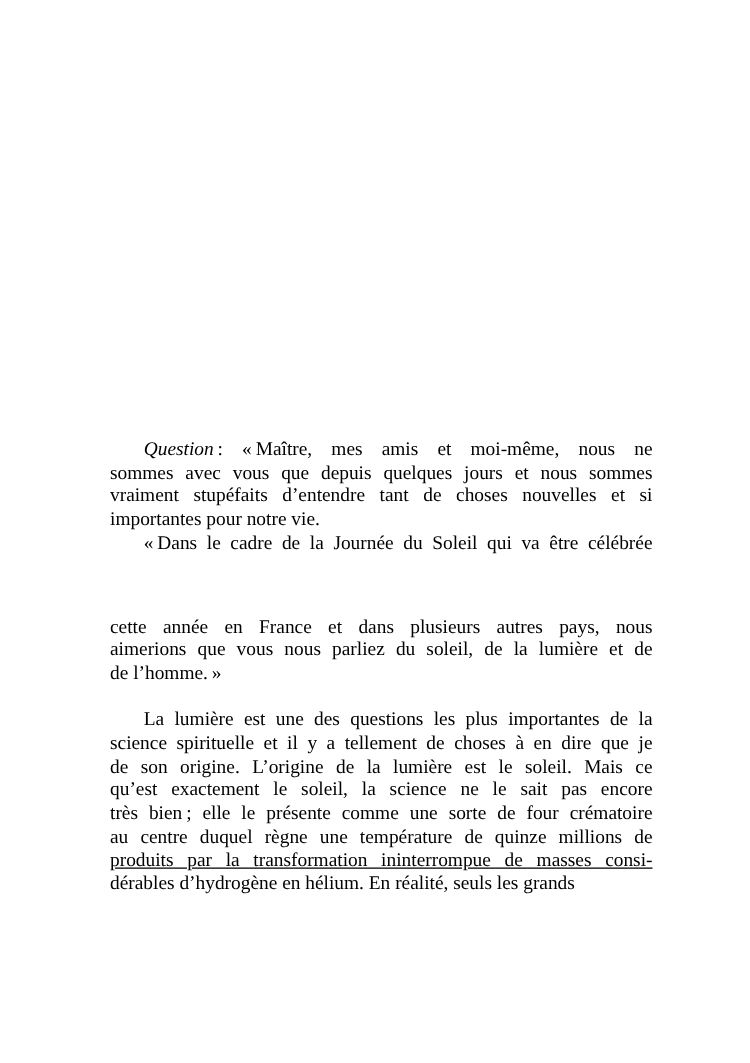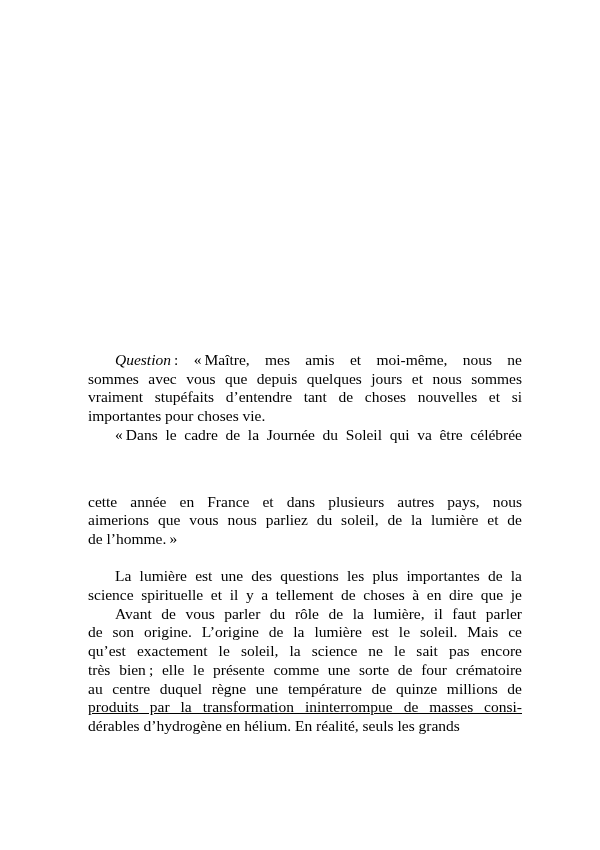--- a/index.html
+++ b/index.html
@@ -30,34 +30,33 @@
   .it { font-style: italic; }
 </style>
 </head>
 <body>
 
 <div class="page-text">
     <div class="para">
       <div class="line indent" style="word-spacing: 11.4397px;"><span class="it">Question</span><span> : « Maître, mes amis et moi-même, nous ne</span></div>
       <div class="line" style="word-spacing: 5.60243px;"><span>sommes avec vous que depuis quelques jours et nous sommes</span></div>
       <div class="line" style="word-spacing: 7.76367px;"><span>vraiment stupéfaits d’entendre tant de choses nouvelles et si</span></div>
-      <div class="line last"><span>importantes pour choses vie.</span></div>
+      <div class="line last"><span>importantes pour notre vie.</span></div>
     </div>
     <div class="para gap">
       <div class="line indent" style="word-spacing: 3.81392px;"><span>« Dans le cadre de la Journée du Soleil qui va être célébrée</span></div>
       <div class="line" style="word-spacing: 9.19792px; margin-top: 48px;"><span>cette année en France et dans plusieurs autres pays, nous</span></div>
       <div class="line" style="word-spacing: 5.01989px;"><span>aimerions que vous nous parliez du soleil, de la lumière et de</span></div>
       <div class="line last"><span>de l’homme. »</span></div>
     </div>
     <div class="para">
       <div class="line indent" style="word-spacing: 4.36875px;"><span>La lumière est une des questions les plus importantes de la</span></div>
       <div class="line" style="word-spacing: 3.75361px;"><span>science spirituelle et il y a tellement de choses à en dire que je</span></div>
     </div>
     <div class="para">
-      <div class="line indent" style="word-spacing: 5.64631px;"><span>Avant de vous parler du rôle de la lumière, il faut parler</span></div>
       <div class="line" style="word-spacing: 6.04972px;"><span>de son origine. L’origine de la lumière est le soleil. Mais ce</span></div>
       <div class="line" style="word-spacing: 7.20625px;"><span>qu’est exactement le soleil, la science ne le sait pas encore</span></div>
       <div class="line" style="word-spacing: 4.87188px;"><span>très bien ; elle le présente comme une sorte de four crématoire</span></div>
       <div class="line" style="word-spacing: 5.80556px;"><span>au centre duquel règne une température de quinze millions de</span></div>
       <div class="line" style="word-spacing: 7.08705px; text-decoration: underline;"><span>produits par la transformation ininterrompue de masses consi-</span></div>
       <div class="line last"><span>dérables d’hydrogène en hélium. En réalité, seuls les grands</span></div>
     </div>
   </div>
 
 </body></html>

